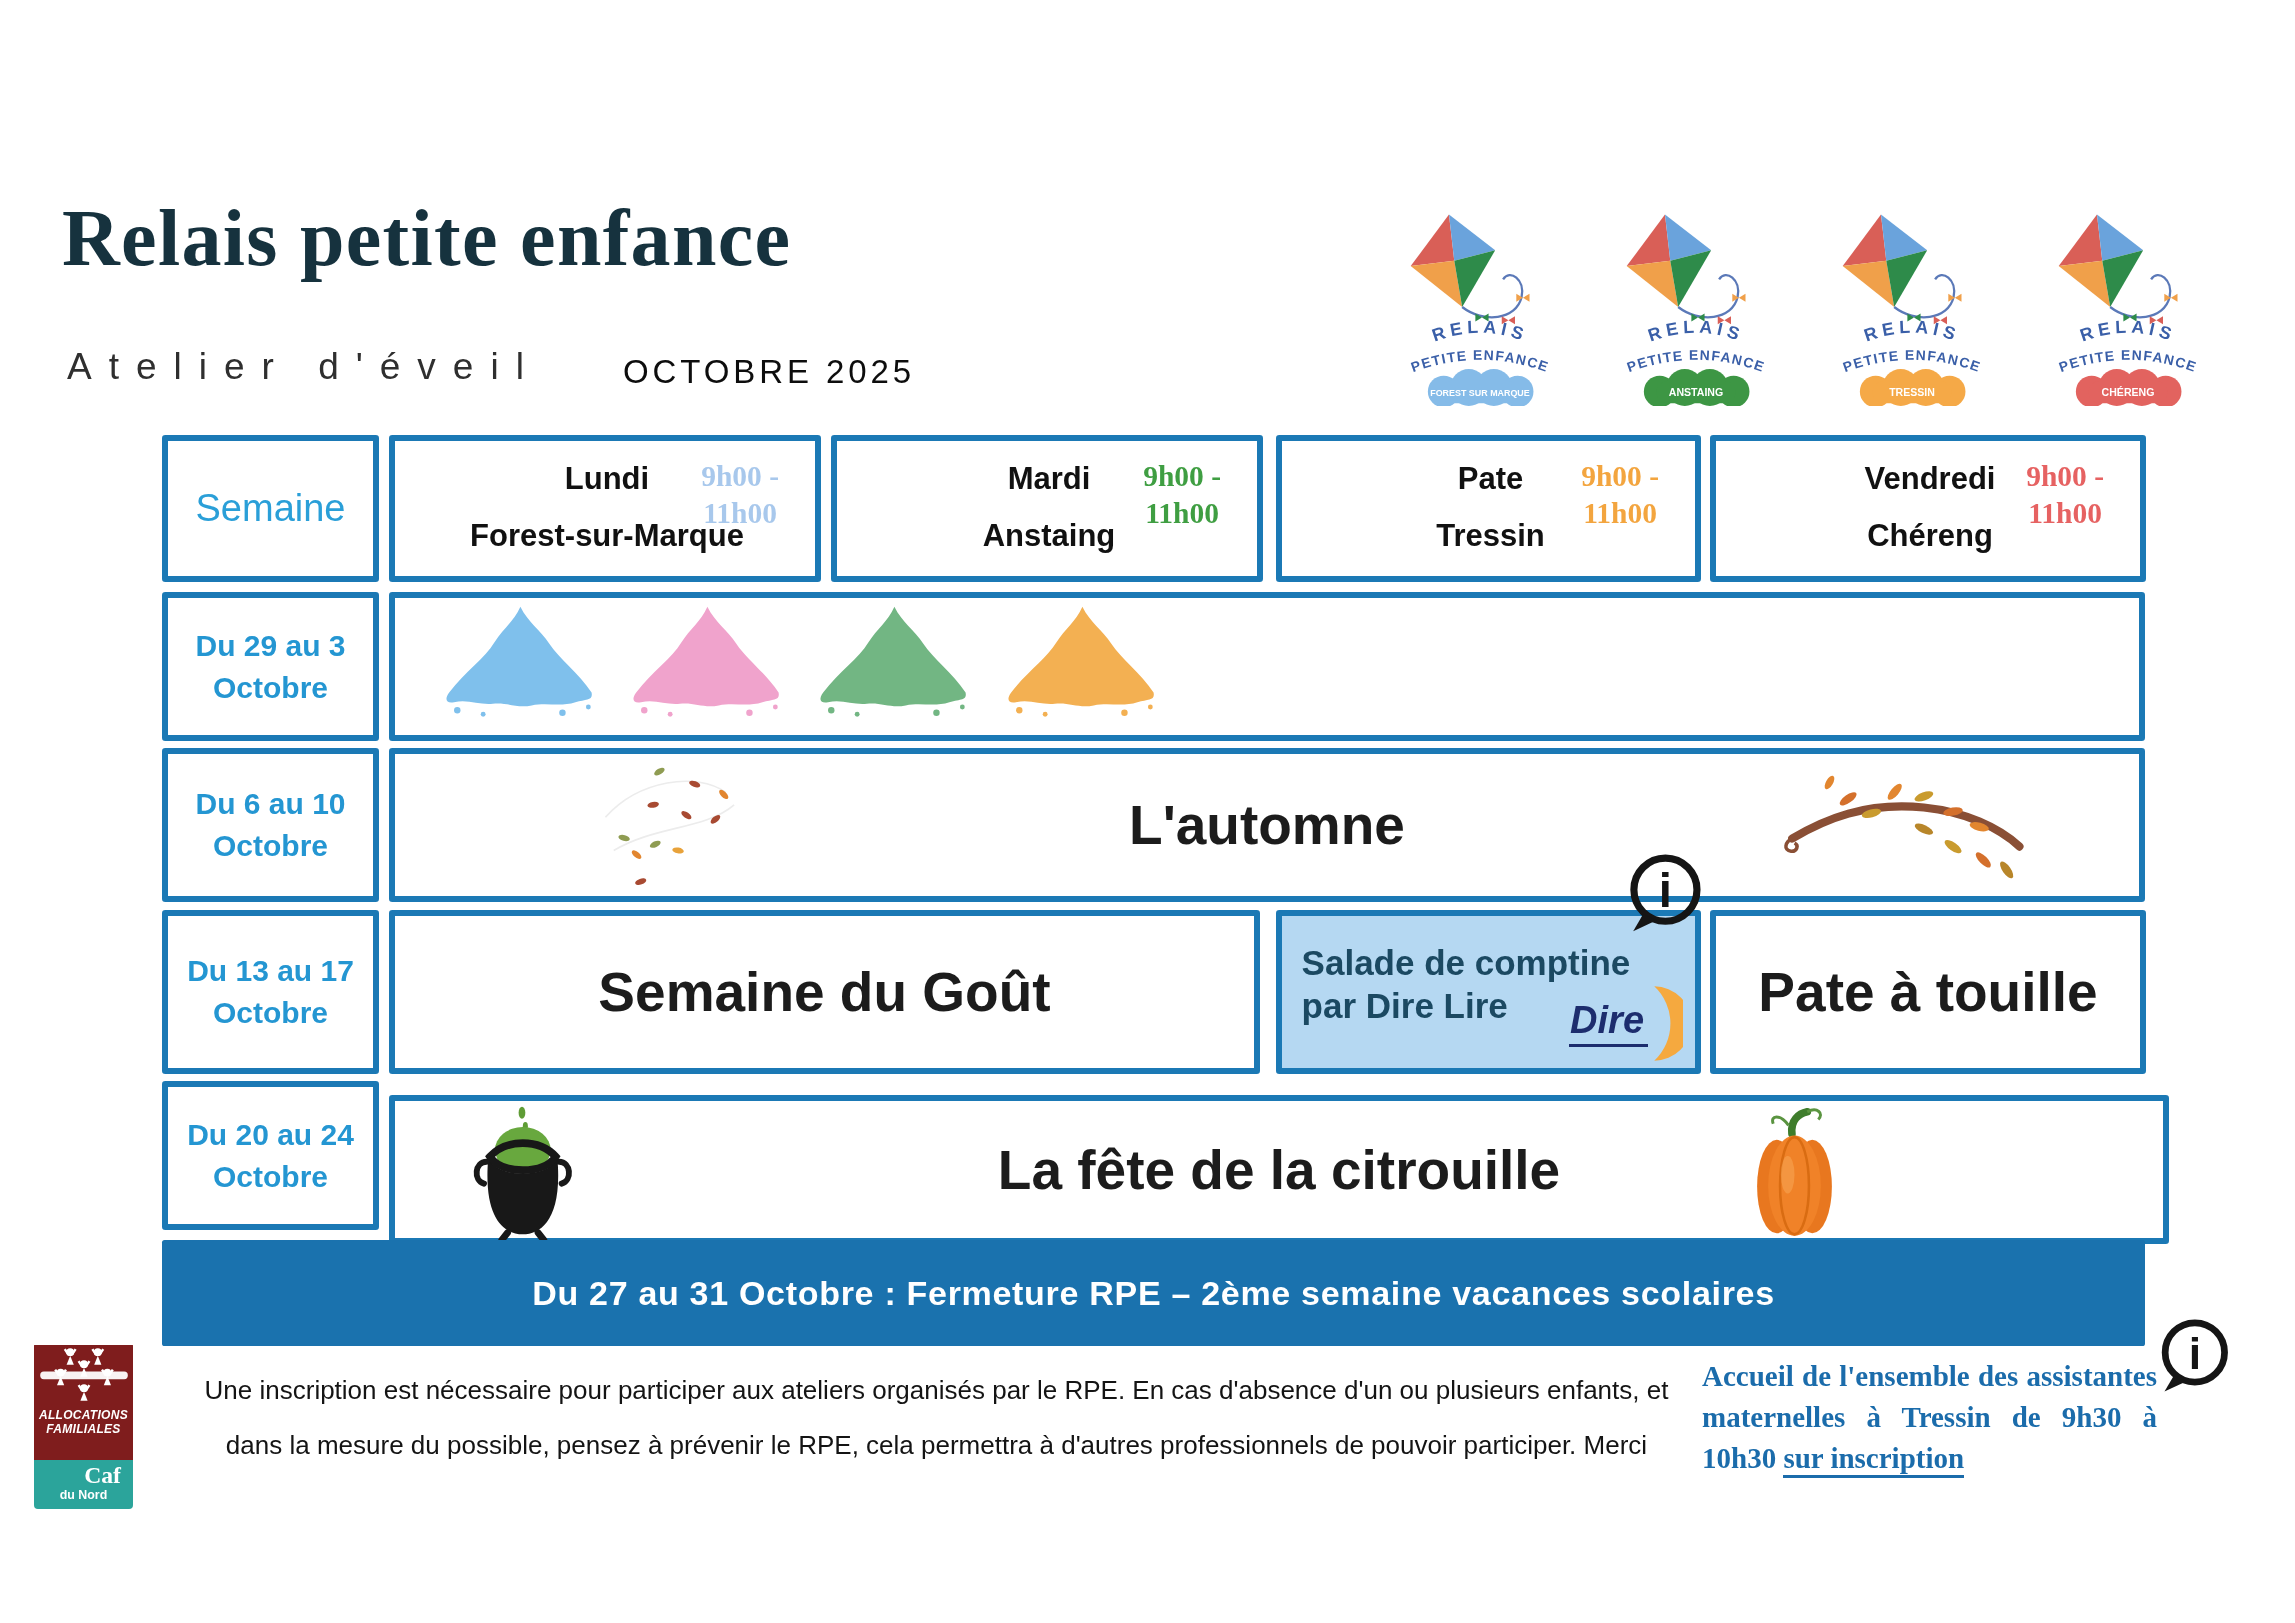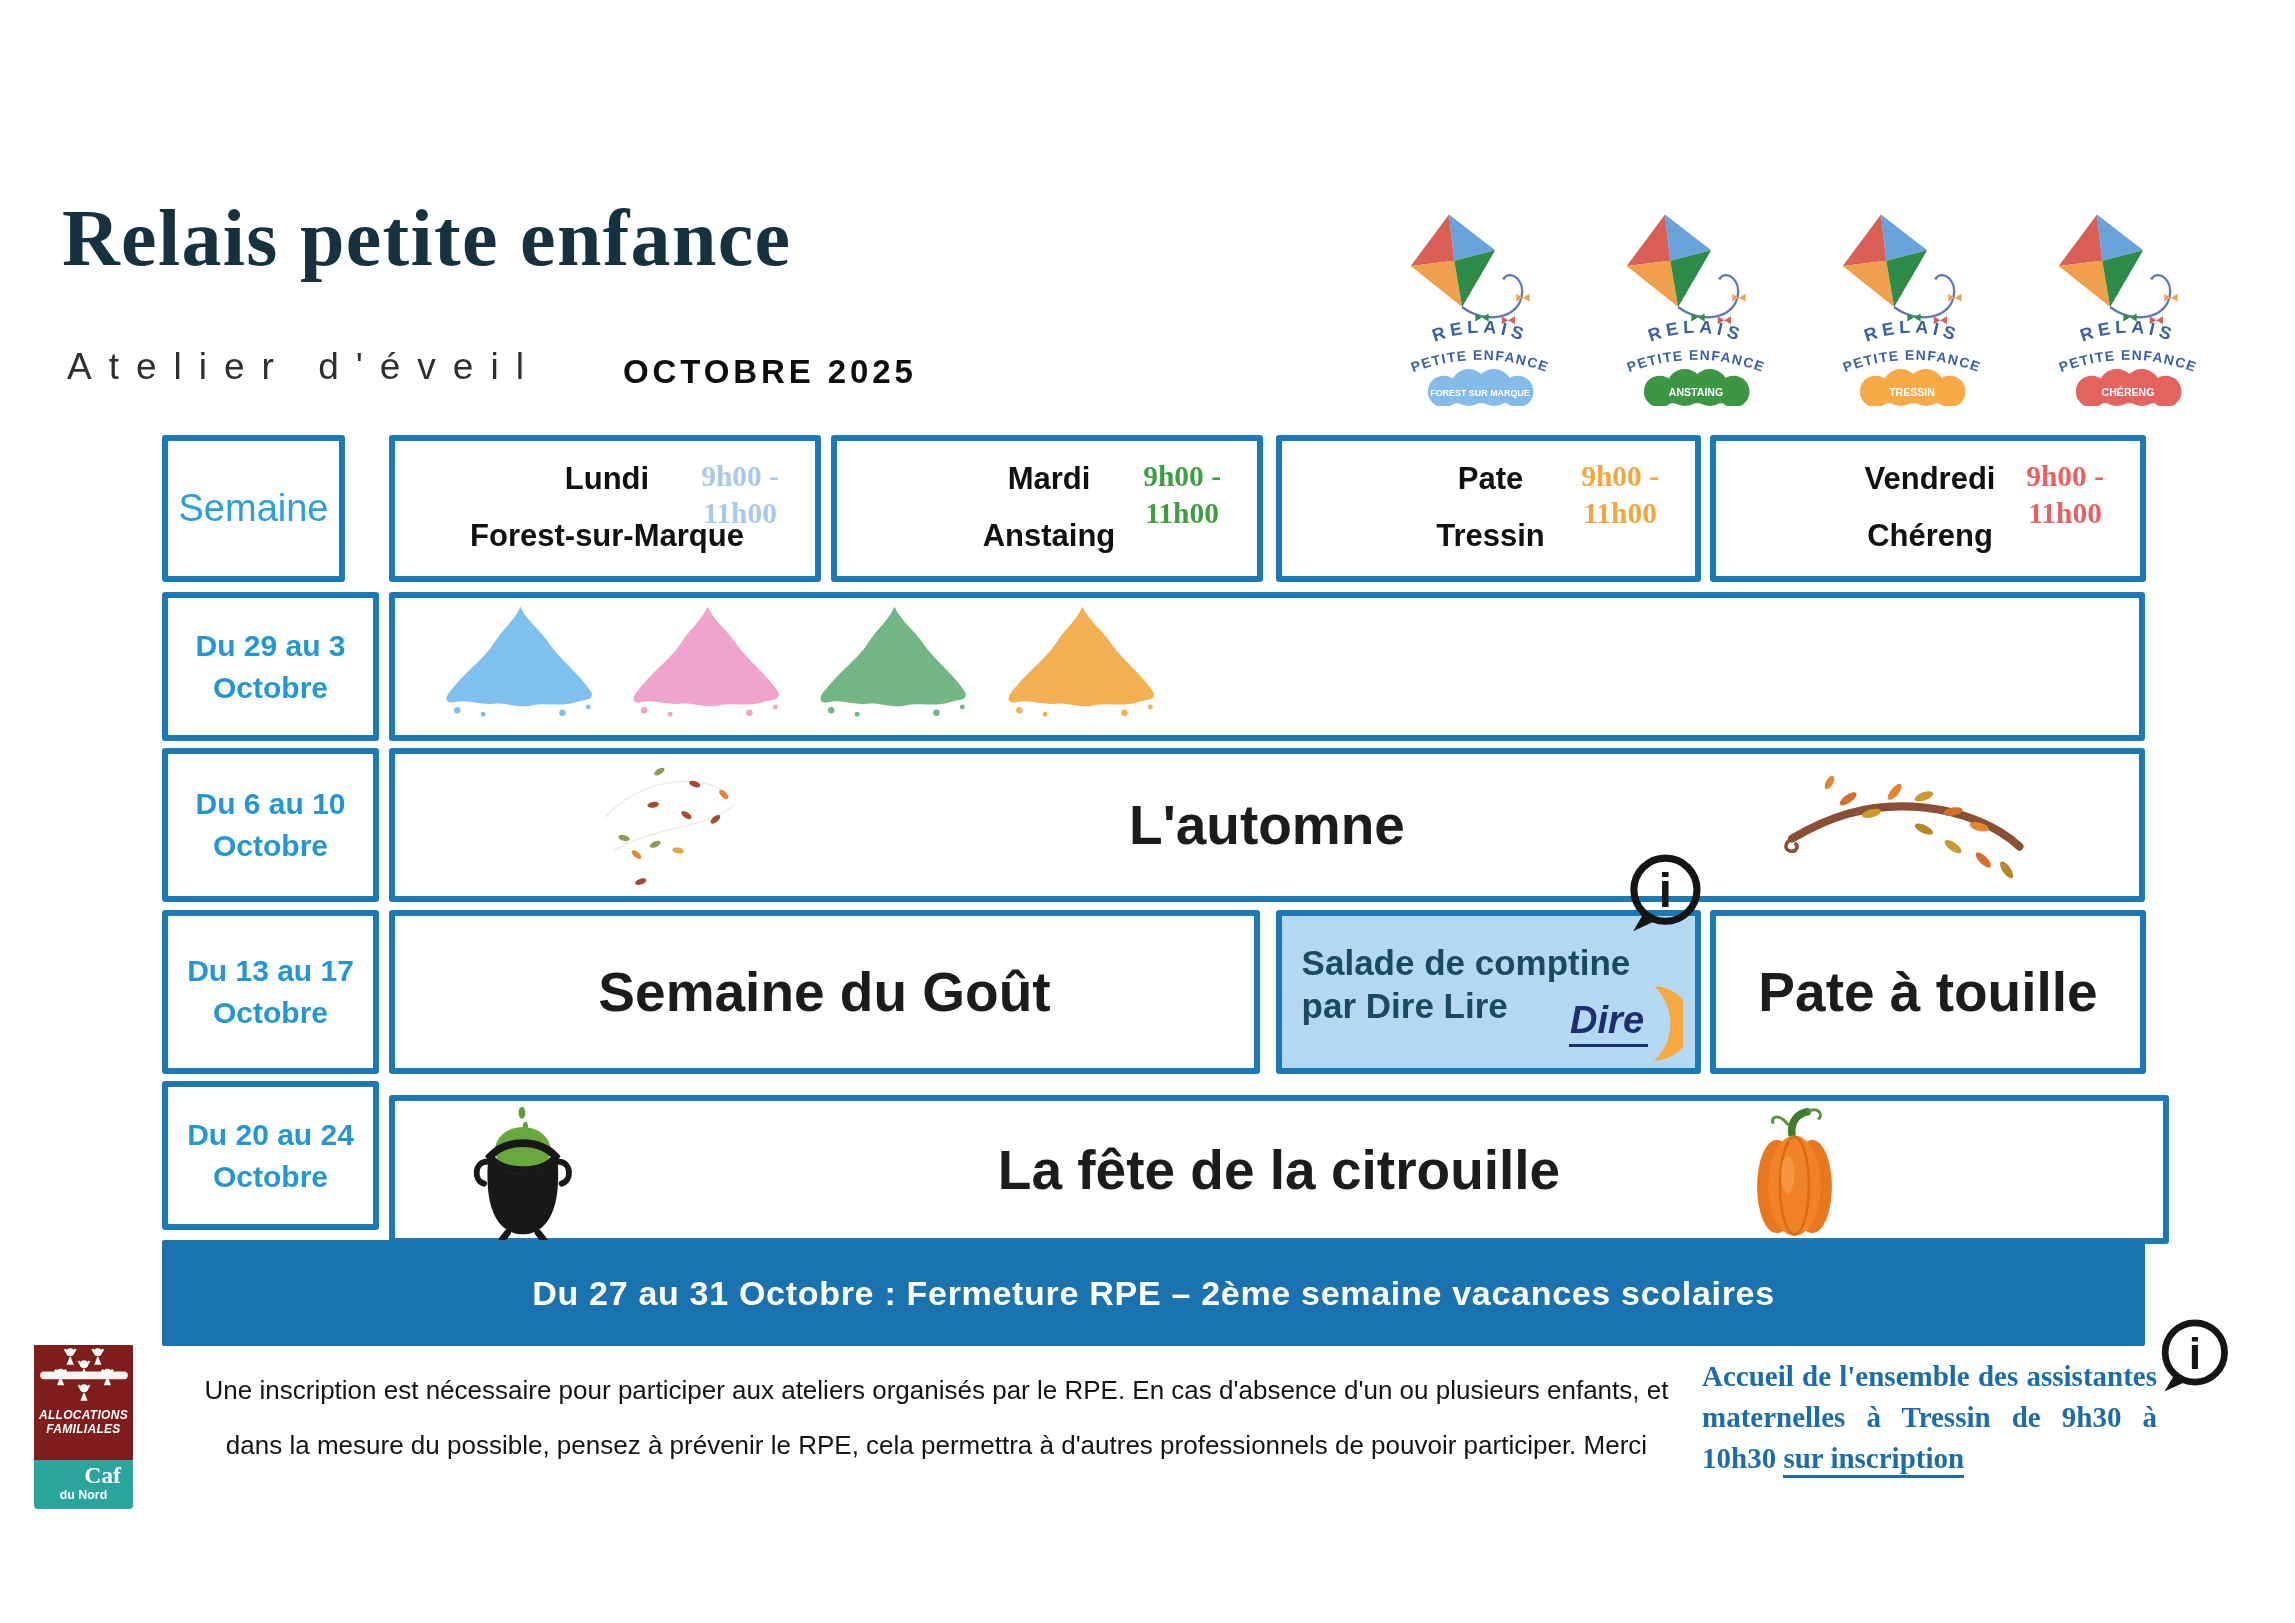--- a/index.html
+++ b/index.html
@@ -14,27 +14,27 @@
   }
   *{margin:0;padding:0;box-sizing:border-box;}
   html,body{width:2295px;height:1623px;background:#ffffff;}
   body{font-family:"Liberation Sans",sans-serif;color:#1a1a1a;}
   .page{position:relative;width:2295px;height:1623px;background:#fff;overflow:hidden;}
 
   
   .title{position:absolute;left:62px;top:193px;font-family:"Liberation Serif",serif;
          font-weight:700;font-size:80px;color:var(--navy);letter-spacing:1.3px;}
   .subtitle{position:absolute;left:67px;top:346px;font-size:37px;letter-spacing:17px;color:#2f2f2f;}
-  .month{position:absolute;left:623px;top:353px;font-size:33px;font-weight:700;letter-spacing:3.9px;color:#0d0d0d;}
+  .month{position:absolute;left:623px;top:353px;font-size:33px;font-weight:400;letter-spacing:3.9px;color:#0d0d0d;}
   .kite-logo{position:absolute;top:208px;width:152px;height:198px;}
   .k0{left:1404px}.k1{left:1620px}.k2{left:1836px}.k3{left:2052px}
 
   
   .cell{position:absolute;background:#fff;border:6.5px solid var(--blue);border-radius:3.3px;}
-  .weekhead{left:162px;top:435px;width:183px;height:147px;display:flex;align-items:center;justify-content:center;
+  .weekhead{left:162px;top:435px;width:217px;height:147px;display:flex;align-items:center;justify-content:center;
             font-size:38px;color:var(--semaine);}
   .weekcell{left:162px;width:217px;display:flex;flex-direction:column;align-items:center;justify-content:center;
             font-size:30px;font-weight:700;color:var(--weektxt);line-height:42px;text-align:center;}
   .daycell{top:435px;height:147px;padding:19.6px 19.6px 22px 23.6px;display:flex;flex-direction:column;justify-content:space-between;align-items:center;}
   .dayname,.daycity{font-size:31px;font-weight:700;color:#111;}
   .daytime{position:absolute;top:17px;right:14.4px;width:121px;text-align:center;
            font-family:"Liberation Serif",serif;font-weight:700;font-size:29.5px;line-height:37px;}
   .tc0{color:#a8c8ec}.tc1{color:#3f9e42}.tc2{color:#f3a53f}.tc3{color:#e66262}
   .d0{left:389px;width:432px}.d1{left:831px;width:432px}.d2{left:1276px;width:425px}.d3{left:1710px;width:436px}
 

